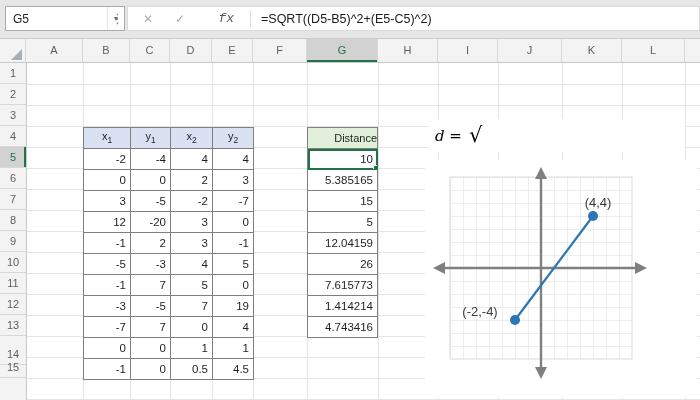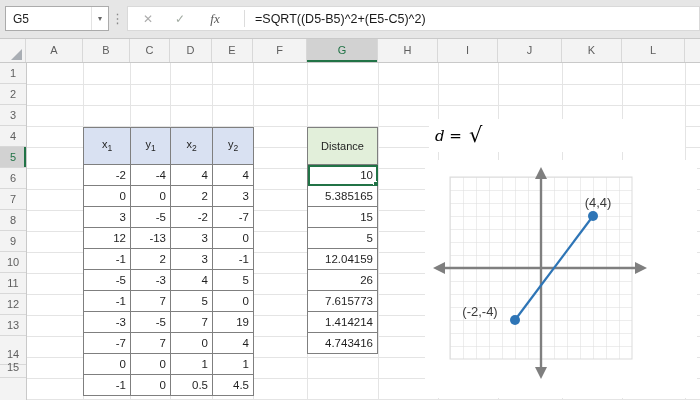--- a/index.html
+++ b/index.html
@@ -1,33 +1,33 @@
 <!DOCTYPE html>
 <html><head>
 <meta charset="utf-8">
 <style>
   html,body{margin:0;padding:0;background:#E6E6E6;}
   #app{position:relative;width:700px;height:400px;overflow:hidden;background:#FFFFFF;
        font-family:"Liberation Sans",sans-serif;-webkit-font-smoothing:antialiased;}
   
   #fbar{position:absolute;left:0;top:0;width:700px;height:39px;background:#E6E6E6;
         border-bottom:1px solid #C9C9C9;box-sizing:border-box;}
-  .namebox{position:absolute;left:5px;top:6px;width:104px;height:25px;background:#fff;
+  .namebox{position:absolute;left:5px;top:6px;width:120px;height:25px;background:#fff;
         border:1px solid #ABABAB;box-sizing:border-box;display:flex;align-items:center;}
   .namebox .nbval{flex:1;padding-left:7px;font-size:12px;color:#222;}
   .namebox .dd{width:16px;text-align:center;font-size:8px;color:#666;border-left:1px solid #E3E3E3;
         line-height:23px;height:23px;}
   .dots{position:absolute;left:111px;top:6px;width:14px;height:25px;text-align:center;
         line-height:25px;color:#8A8A8A;font-size:13px;letter-spacing:1px;}
   .fpanel{position:absolute;left:127px;top:6px;right:0;height:25px;background:#fff;
         border:1px solid #D9D9D9;box-sizing:border-box;display:flex;align-items:center;}
   .fbtn{width:24px;text-align:center;font-size:12px;color:#ACACAC;}
   .fbtn.cancel{margin-left:8px;}
   .fbtn.enter{margin-left:8px;color:#A3ACA3;}
-  .fx{width:26px;margin-left:10px;text-align:center;font-family:Liberation Serif, serif;
+  .fx{width:26px;margin-left:16px;text-align:right;font-family:Liberation Mono, monospace;
         font-style:italic;font-size:13px;color:#595959;}
   .fdiv{margin-left:16px;height:17px;border-left:1px solid #DCDCDC;}
   .ftext{margin-left:10px;font-size:12.5px;color:#1A1A1A;white-space:pre;}
   
   #colhdr{position:absolute;left:0;top:39px;width:700px;height:24px;background:#F3F3F3;
         border-bottom:1px solid #C9C9C9;box-sizing:border-box;}
   .corner{position:absolute;left:0;top:0;width:26px;height:23px;border-right:1px solid #D8D8D8;
         box-sizing:border-box;}
   .tri{position:absolute;right:3px;bottom:2px;width:0;height:0;
         border-left:11px solid transparent;border-bottom:11px solid #A9AEB4;}
@@ -43,26 +43,26 @@
   
   #sheet-grid{position:absolute;left:27px;top:63px;width:673px;height:337px;background:#fff;}
   .vline{position:absolute;top:0;bottom:0;width:1px;background:#E4E4E4;}
   .hline{position:absolute;left:0;right:0;height:1px;background:#E4E4E4;}
   
   #title-cell{position:absolute;left:88px;top:84px;height:21px;line-height:21px;
         font-size:12px;font-weight:bold;color:#1F1F1F;white-space:nowrap;}
   table.xl{position:absolute;border-collapse:collapse;table-layout:fixed;background:#fff;}
   table.xl td{border:1px solid #7F7F7F;height:20px;padding:0 4px 0 0;font-size:11.5px;
         color:#1F1F1F;text-align:right;overflow:hidden;white-space:nowrap;}
-  table.xl td.th{text-align:center;padding:8px;font-size:11px;}
+  table.xl td.th{text-align:center;padding:0;font-size:11px;}
   #points-table{left:83px;top:127px;}
   #points-table td.th{background:#D9E1F2;}
   #points-table sub{font-size:8.5px;}
   #dist-table{left:307px;top:127px;}
-  #dist-table td.th{background:#E2EFDA;}
+  #dist-table td.th{background:#E2EFDA;text-align:right;}
   #dist-table td.sel{outline:2px solid #217346;outline-offset:-2px;position:relative;}
   .fillhandle{position:absolute;right:-3px;bottom:-3px;width:5px;height:5px;background:#217346;
         border:1px solid #fff;z-index:3;}
   
   #mathbox{position:absolute;left:429px;top:119px;width:256px;height:33px;background:#fff;
         display:flex;align-items:center;font-family:"DejaVu Serif",serif;font-style:italic;color:#000;}
   #mathbox .lhs{font-size:15px;margin-right:7px;margin-left:6px;}
   #mathbox .rad{font-style:normal;font-size:21px;line-height:1;position:relative;top:0px;}
   #mathbox .radicand{font-size:14px;border-top:1.4px solid #000;padding:1px 3px 0 1px;margin-left:-2px;}
   
@@ -185,21 +185,21 @@
           <td>3</td>
         </tr>
         <tr>
           <td>3</td>
           <td>-5</td>
           <td>-2</td>
           <td>-7</td>
         </tr>
         <tr>
           <td>12</td>
-          <td>-13</td>
+          <td>-20</td>
           <td>3</td>
           <td>0</td>
         </tr>
         <tr>
           <td>-1</td>
           <td>2</td>
           <td>3</td>
           <td>-1</td>
         </tr>
         <tr>

